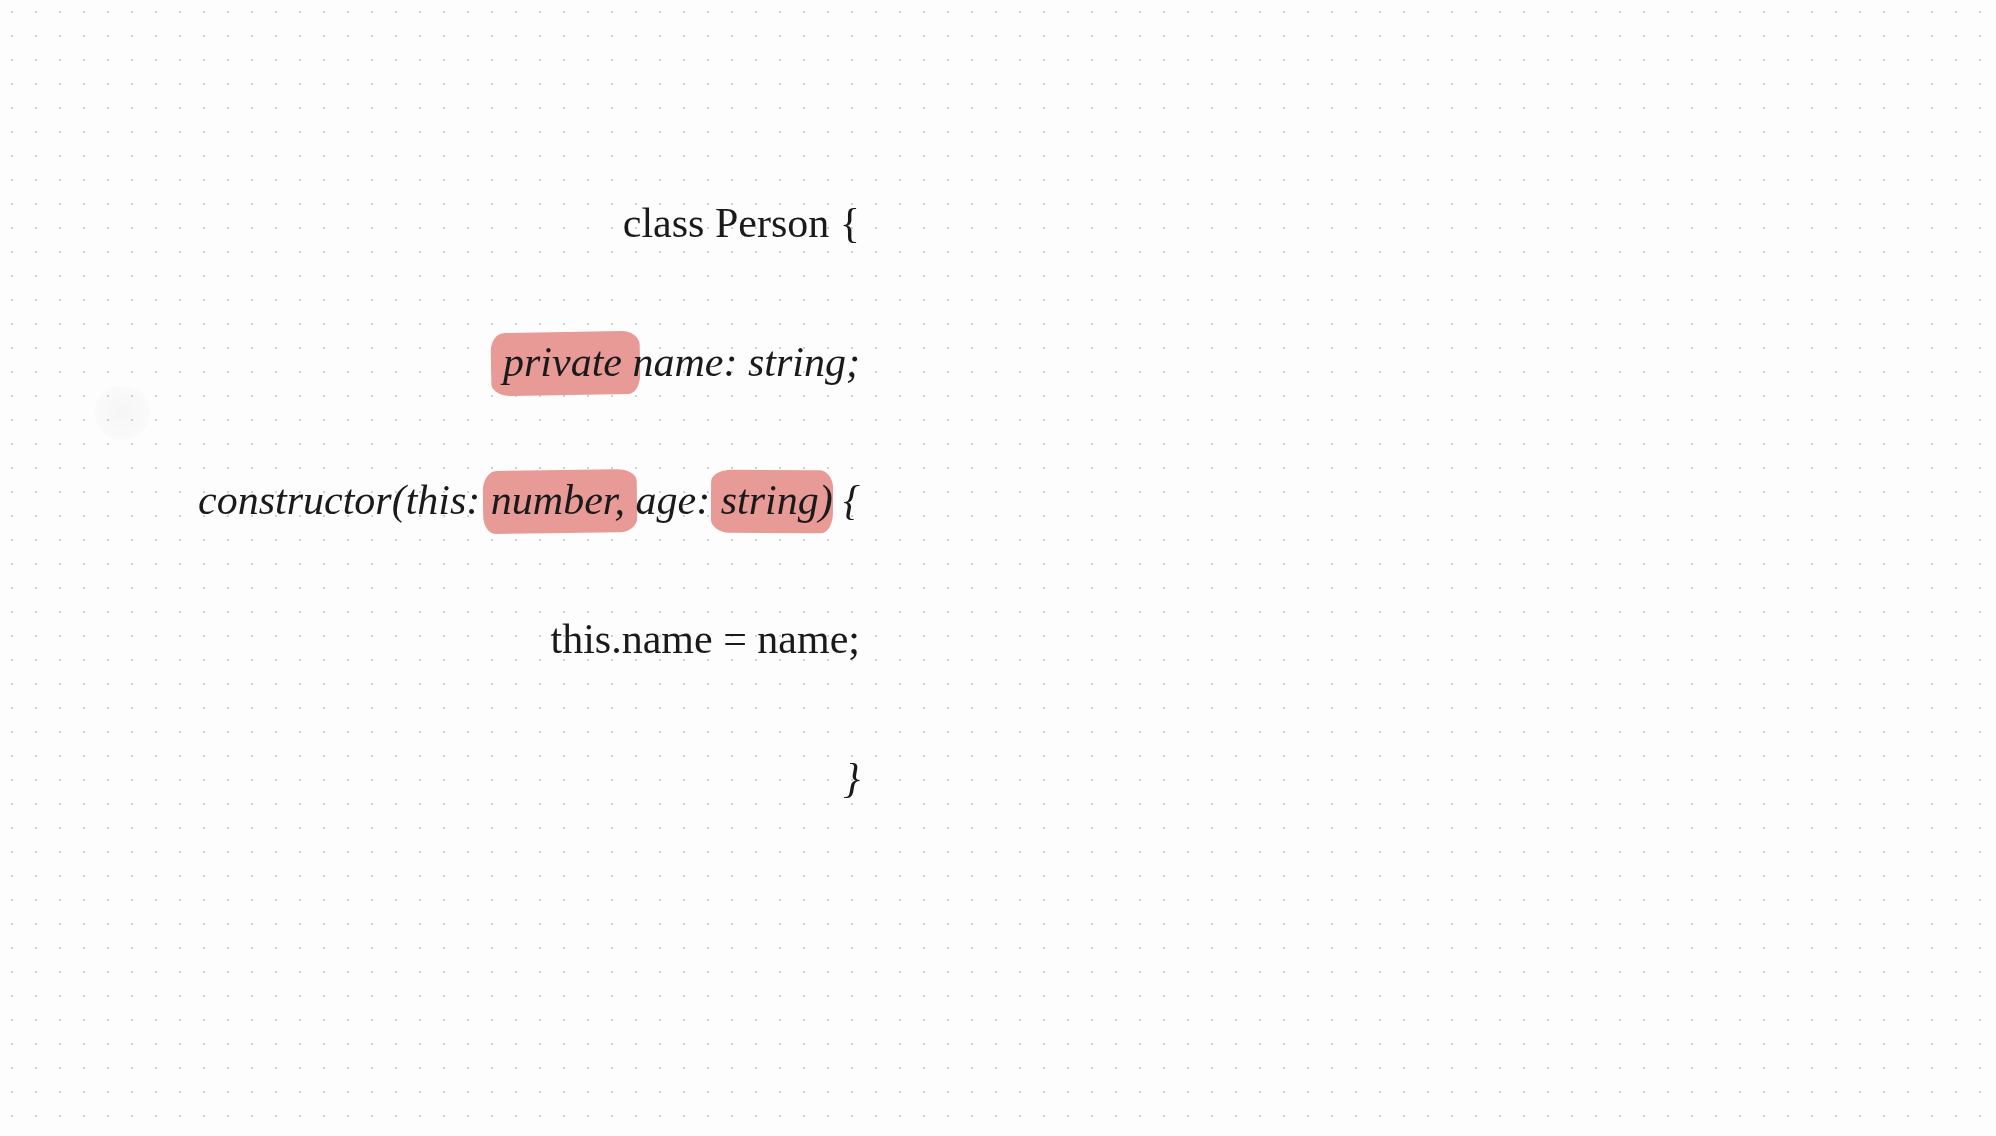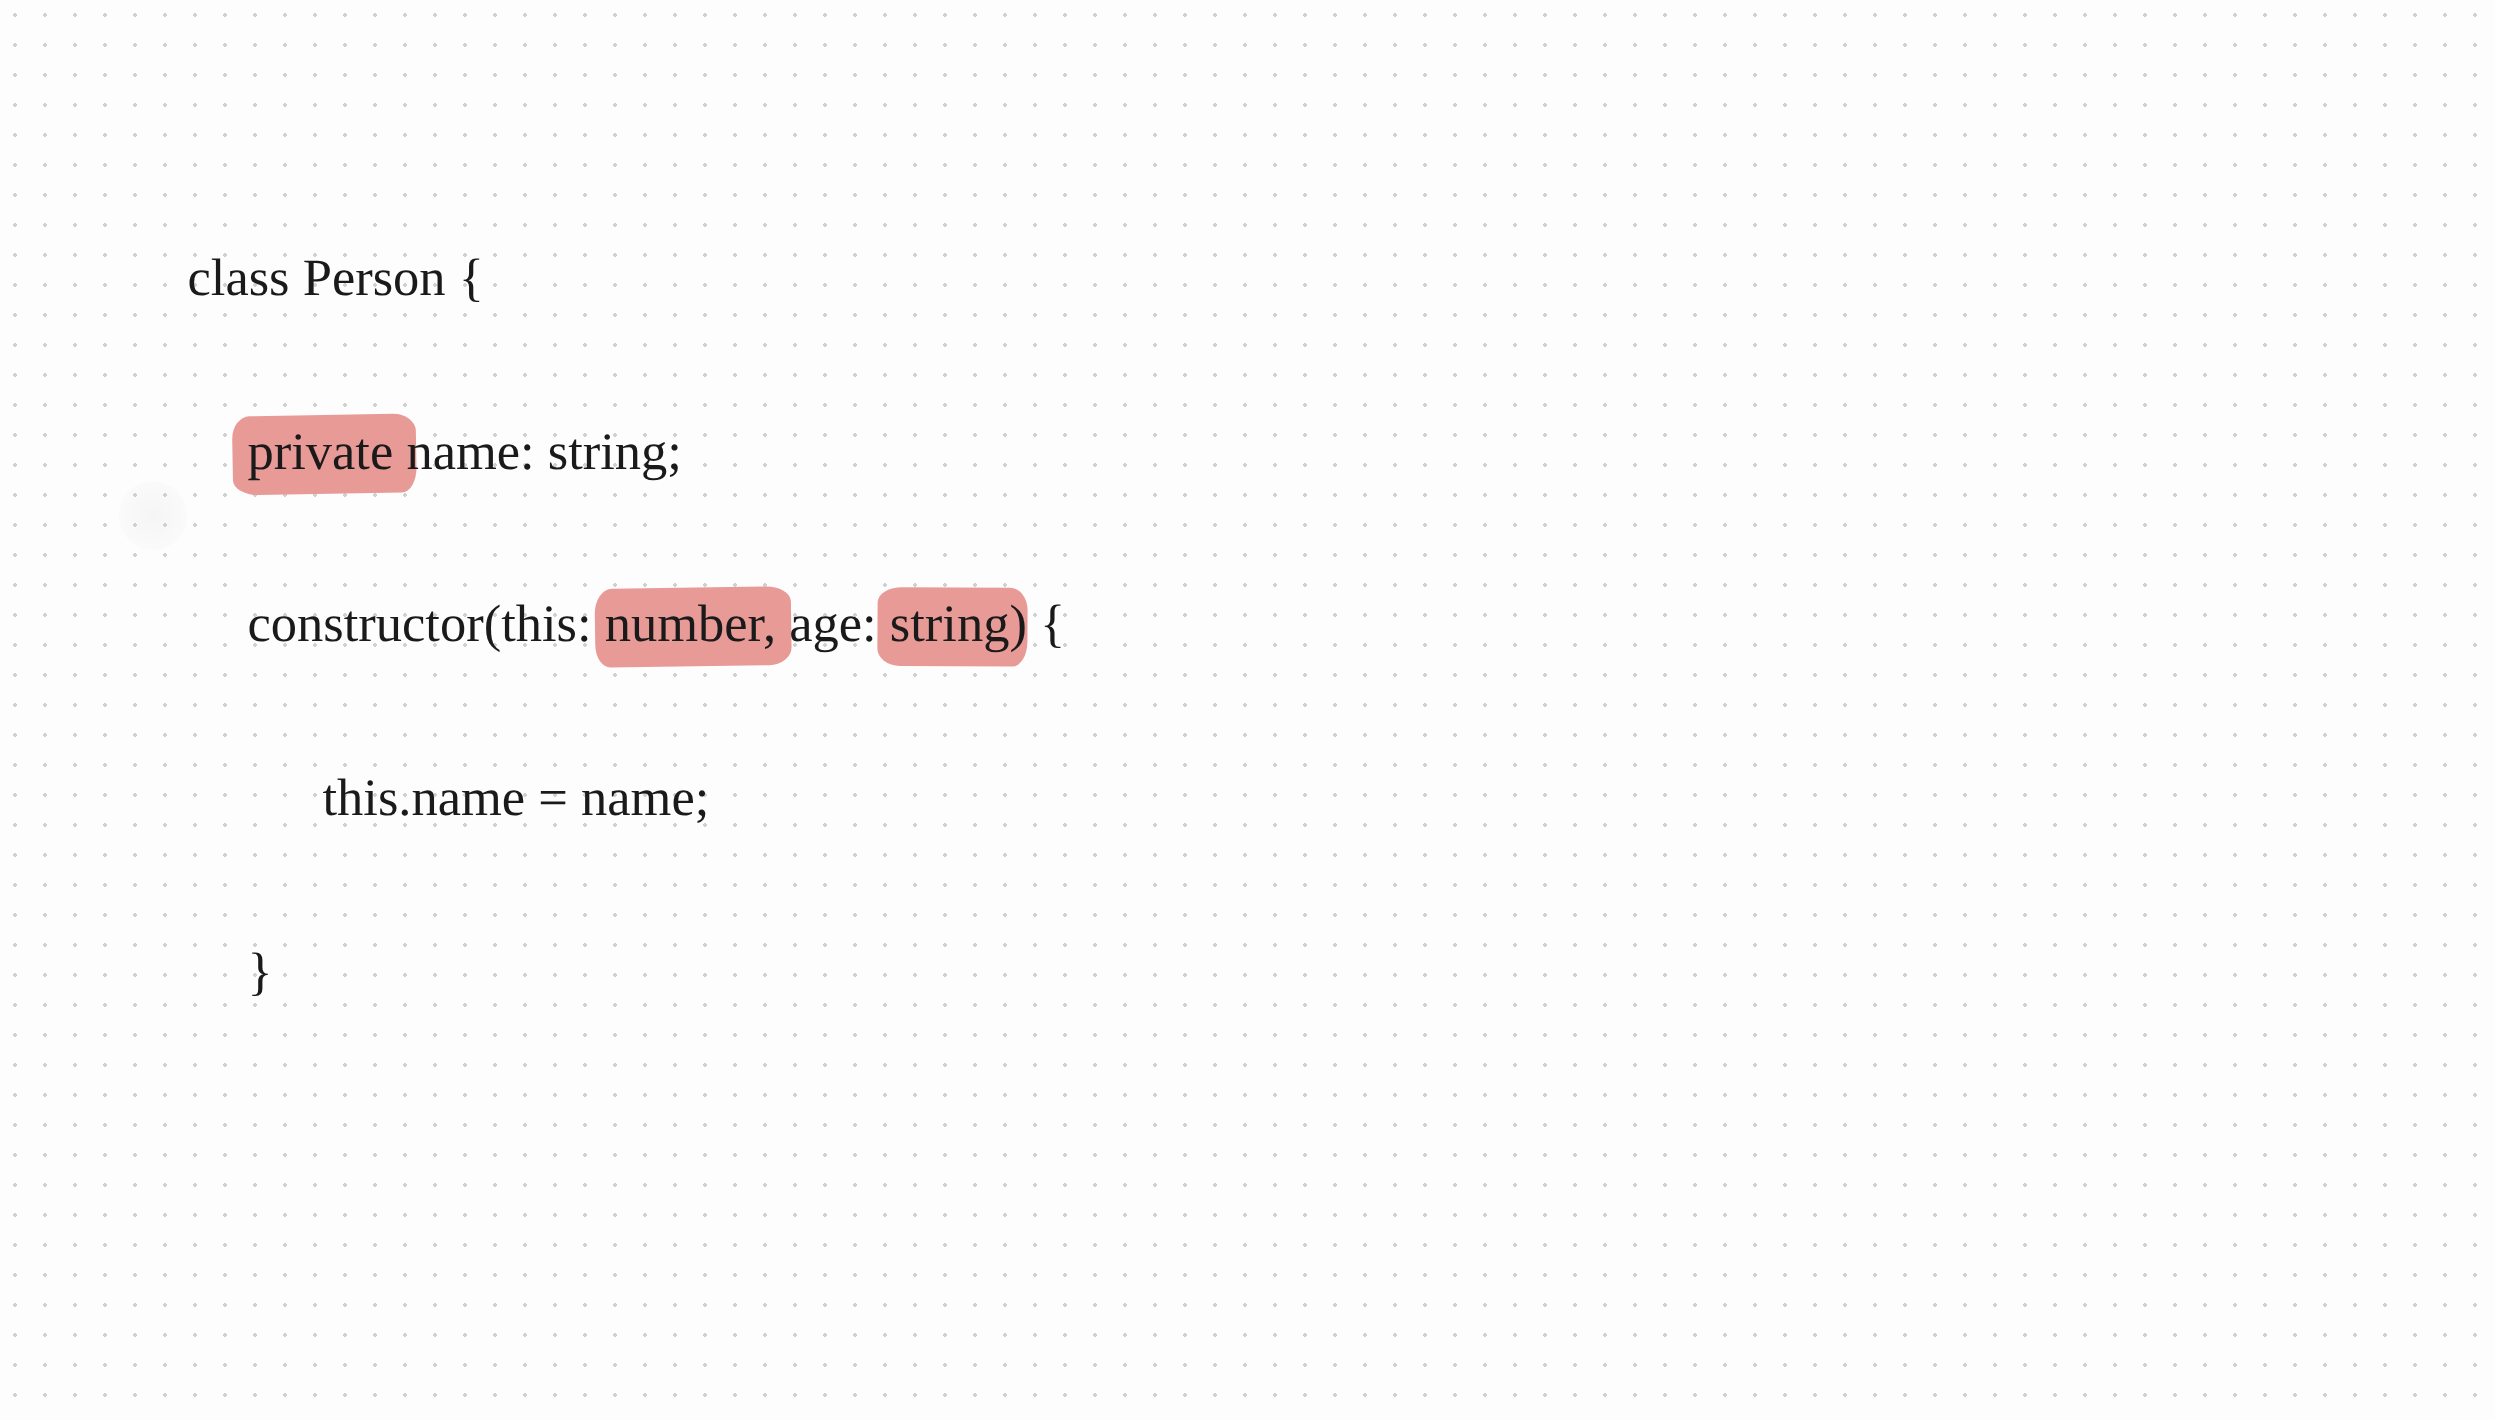--- a/index.html
+++ b/index.html
@@ -24,23 +24,25 @@
       top: 120px;
       font-size: 42px;
       line-height: 1.65;
       color: #1a1a1a;
       font-weight: 500;
       white-space: pre;
     }
     .code-line {
       position: relative;
       display: block;
+      text-align: right;
     }
     .indent-1 {
       padding-left: 48px;
+      font-style: italic;
     }
     .indent-2 {
       padding-left: 108px;
       font-family: Liberation Serif, serif;
     }
     .highlight {
       position: relative;
       display: inline-block;
     }
     .highlight::before {

